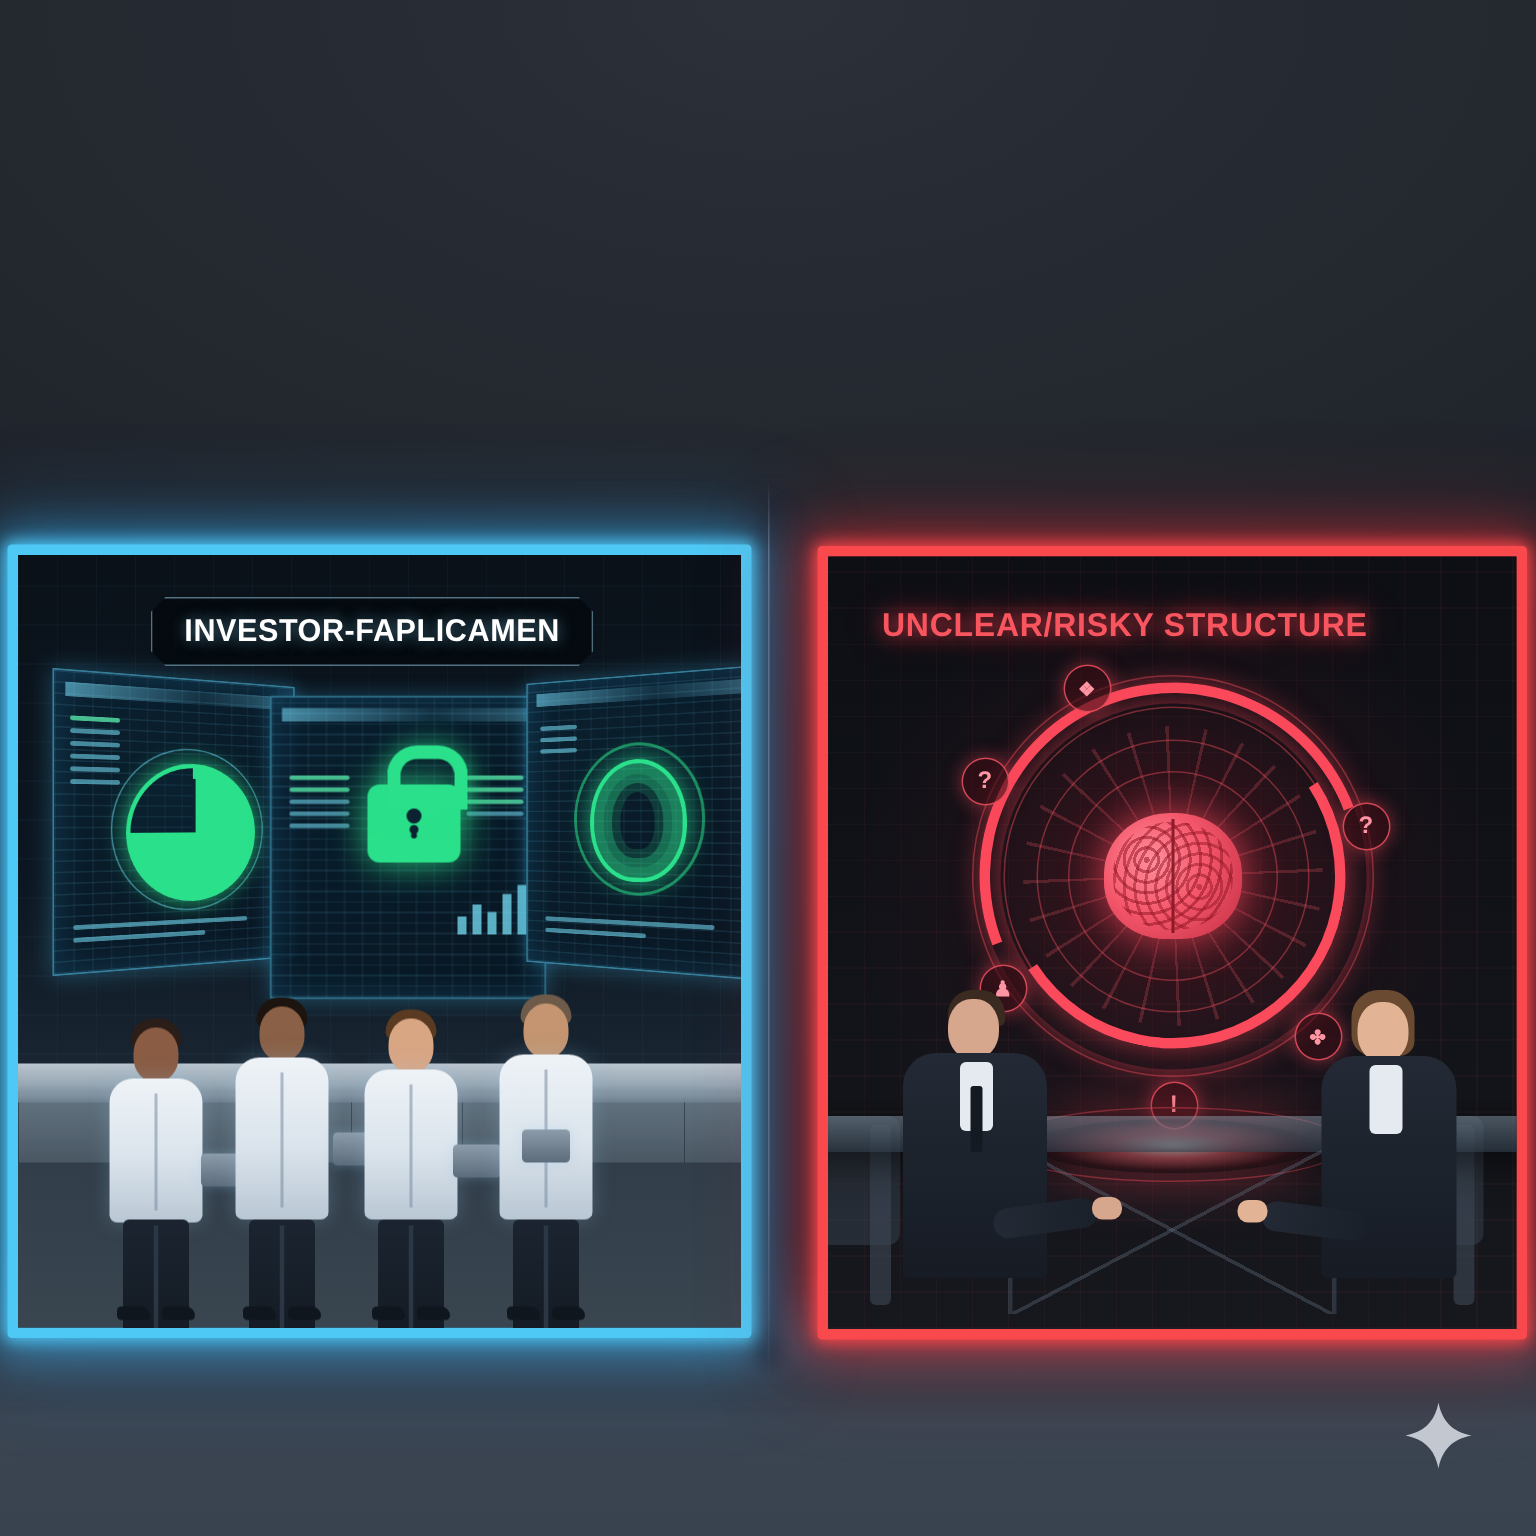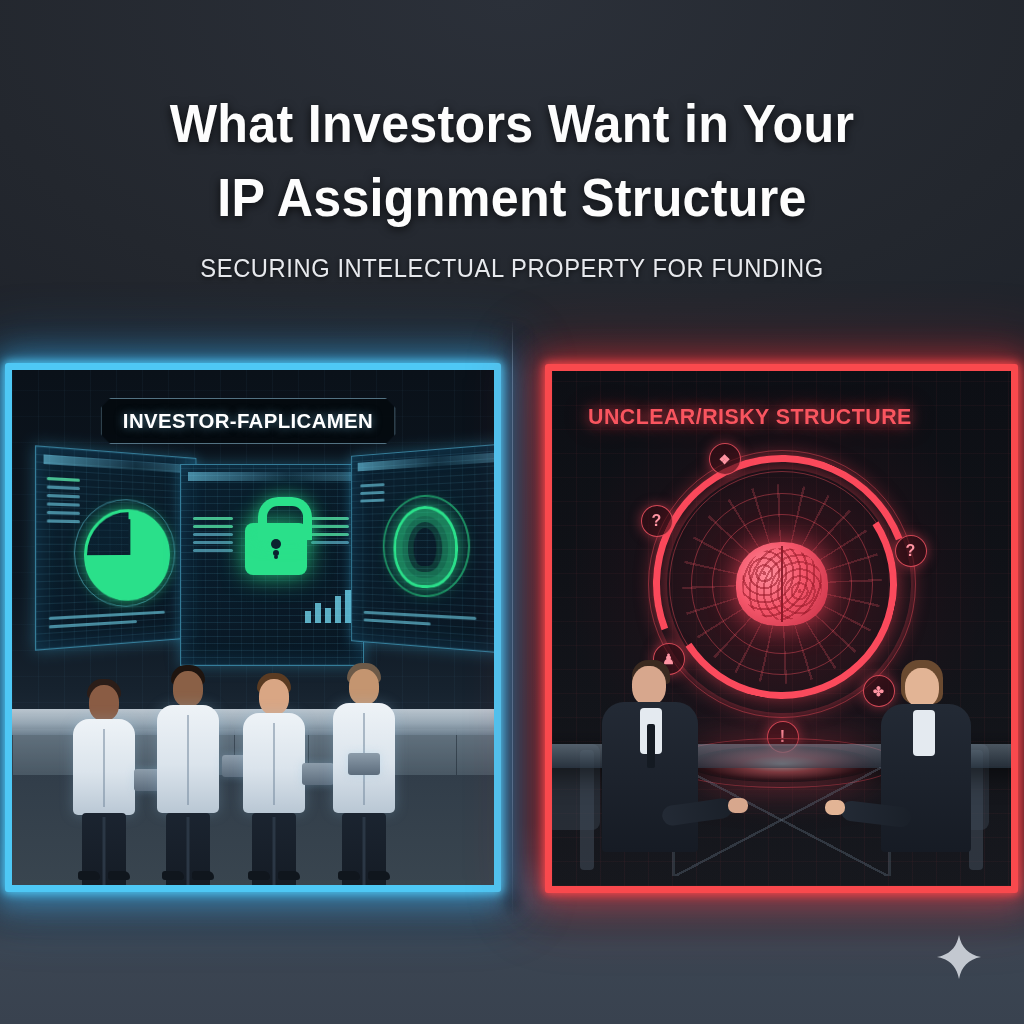--- a/index.html
+++ b/index.html
@@ -378,25 +378,20 @@
   .sparkle svg { display:block; }
 </style>
 </head>
 <body>
 
 <div id="poster">
 
   <div class="floor-band"></div>
   <div class="floor-sheen"></div>
 
-  <div class="header">
-    <span class="title-line">What Investors Want in Your</span>
-    <span class="title-line">IP Assignment Structure</span>
-    <span class="subtitle">SECURING INTELECTUAL PROPERTY FOR FUNDING</span>
-  </div>
 
   <div class="panels">
 
     <div class="divider-soft"></div>
     <div class="divider"></div>
 
     <div class="panel panel-left">
       <div class="panel-inner">
         <div class="lab-bg"></div>
         <div class="lab-wallgrid"></div>

